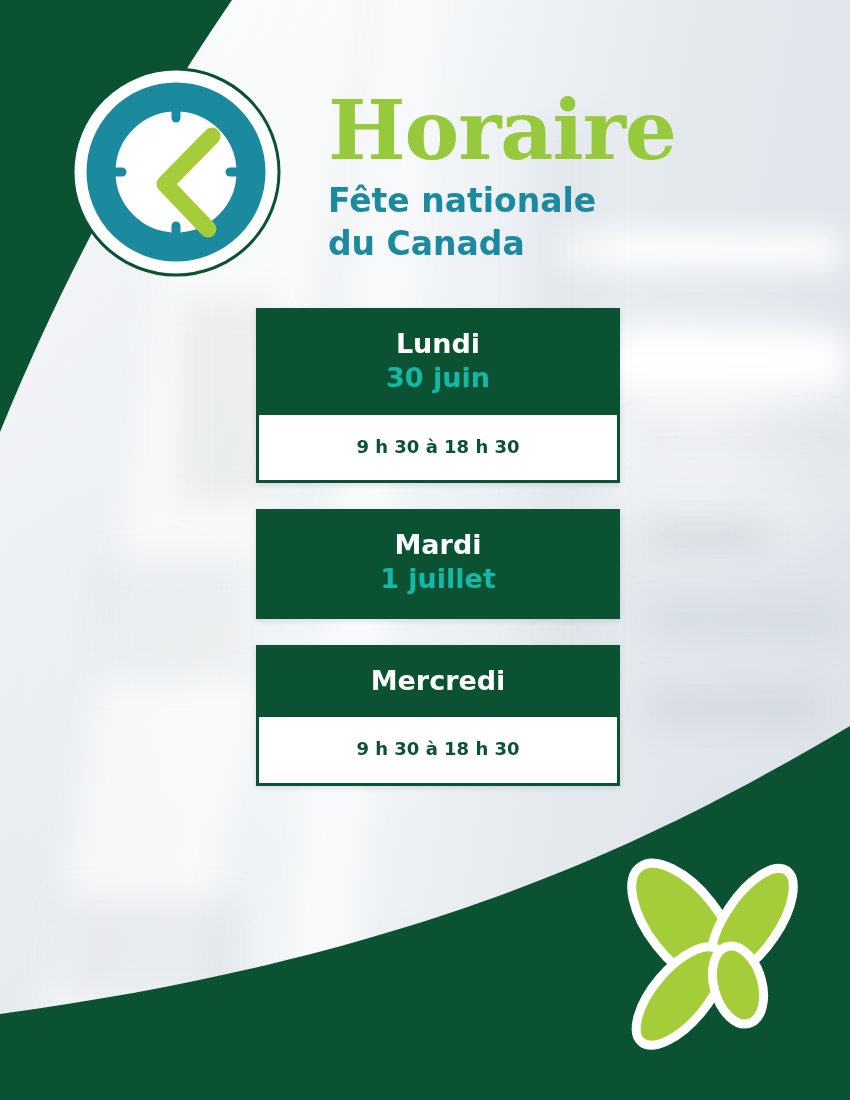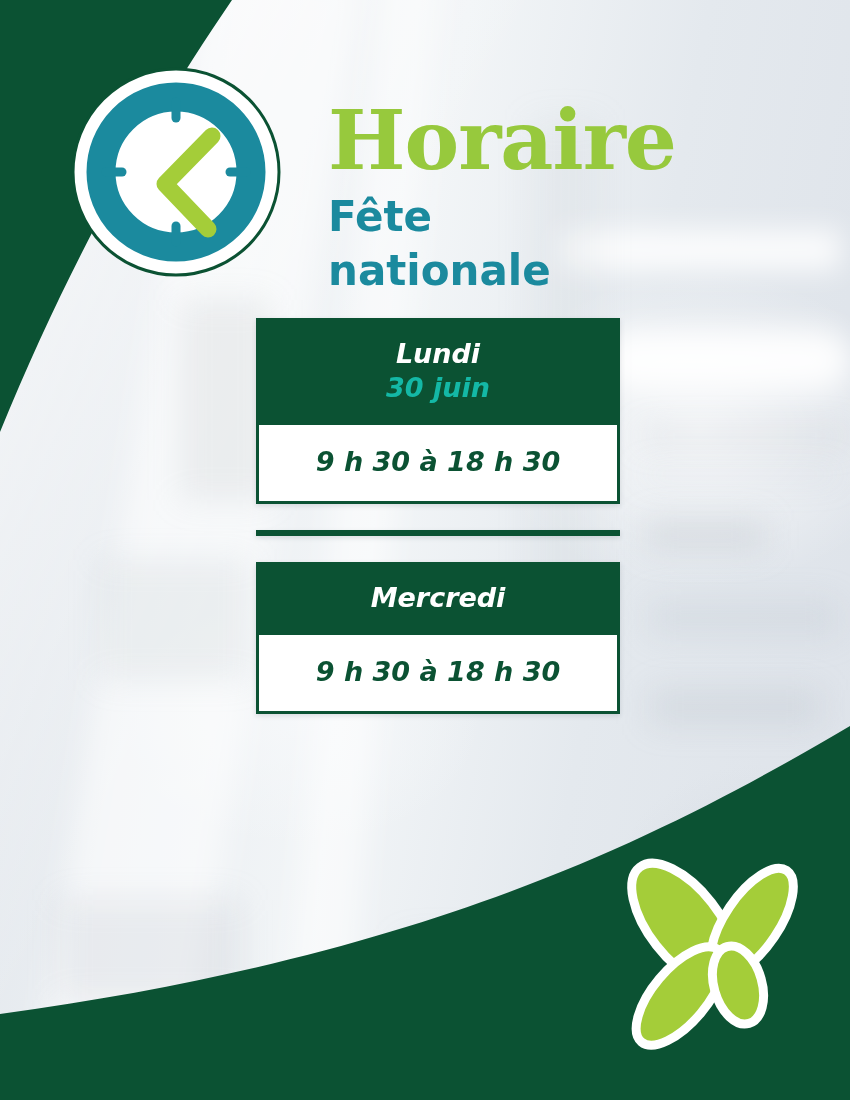--- a/index.html
+++ b/index.html
@@ -67,49 +67,48 @@
     top: 66px;
     width: 212px;
     height: 212px;
   }
   .clock svg { display: block; width: 212px; height: 212px; }
 
   
   .header {
     position: absolute;
     left: 328px;
-    top: 100px;
+    top: 90px;
     width: 420px;
   }
   .title {
     margin: 0;
     font-family: "DejaVu Serif", serif;
     font-weight: 700;
     font-size: 82px;
     line-height: 0.98;
     letter-spacing: -1px;
     color: #97c93d;
   }
   .subtitle {
     margin: 10px 0 17px 0;
     font-family: "DejaVu Sans", sans-serif;
     font-weight: 700;
-    font-size: 42px;
+    font-size: 33px;
     line-height: 1.28;
     color: #1b8a9e;
     max-width: 270px;
   }
 
   
   .cards {
     position: absolute;
     left: 256px;
-    top: 318px;
+    top: 308px;
     width: 364px;
-    font-style: italic;
   }
   .card {
     margin-bottom: 26px;
     border: 3px solid #0b5233;
     background: #ffffff;
     box-shadow: 0 2px 5px rgba(40,55,70,0.14);
   }
   .card:last-child { margin-bottom: 0; }
   .card-head {
     background: #0b5233;
@@ -134,21 +133,21 @@
   }
   .card-body {
     background: #ffffff;
     padding: 21px 8px 23px 8px;
     text-align: center;
   }
   .card-hours {
     display: block;
     font-family: "DejaVu Sans", sans-serif;
     font-weight: 700;
-    font-size: 27px;
+    font-size: 18px;
     line-height: 1.2;
     color: #0b5233;
     white-space: nowrap;
   }
 
   
   .logo {
     position: absolute;
     left: 612px;
     top: 852px;
@@ -198,36 +197,41 @@
       <g stroke="#a4cd39" stroke-width="17" stroke-linecap="round" stroke-linejoin="round" fill="none">
         <polyline points="142,70 95,118 138,163"></polyline>
       </g>
     </svg>
   </div>
 
   <div class="header">
     <h1 class="title">Horaire</h1>
     <p class="subtitle">
       <span>Fête nationale</span><br>
+      <span>du Canada</span>
     </p>
   </div>
 
   <div class="cards">
 
     <div class="card">
       <div class="card-head">
         <span class="card-day">Lundi</span>
         <span class="card-date">30 juin</span>
       </div>
       <div class="card-body">
         <span class="card-hours">9 h 30 à 18 h 30</span>
       </div>
     </div>
 
     <div class="card">
+      <div class="card-head">
+        <span class="card-day">Mardi</span>
+        <span class="card-date">1 juillet</span>
+      </div>
     </div>
 
     <div class="card">
       <div class="card-head">
         <span class="card-day">Mercredi</span>
       </div>
       <div class="card-body">
         <span class="card-hours">9 h 30 à 18 h 30</span>
       </div>
     </div>

